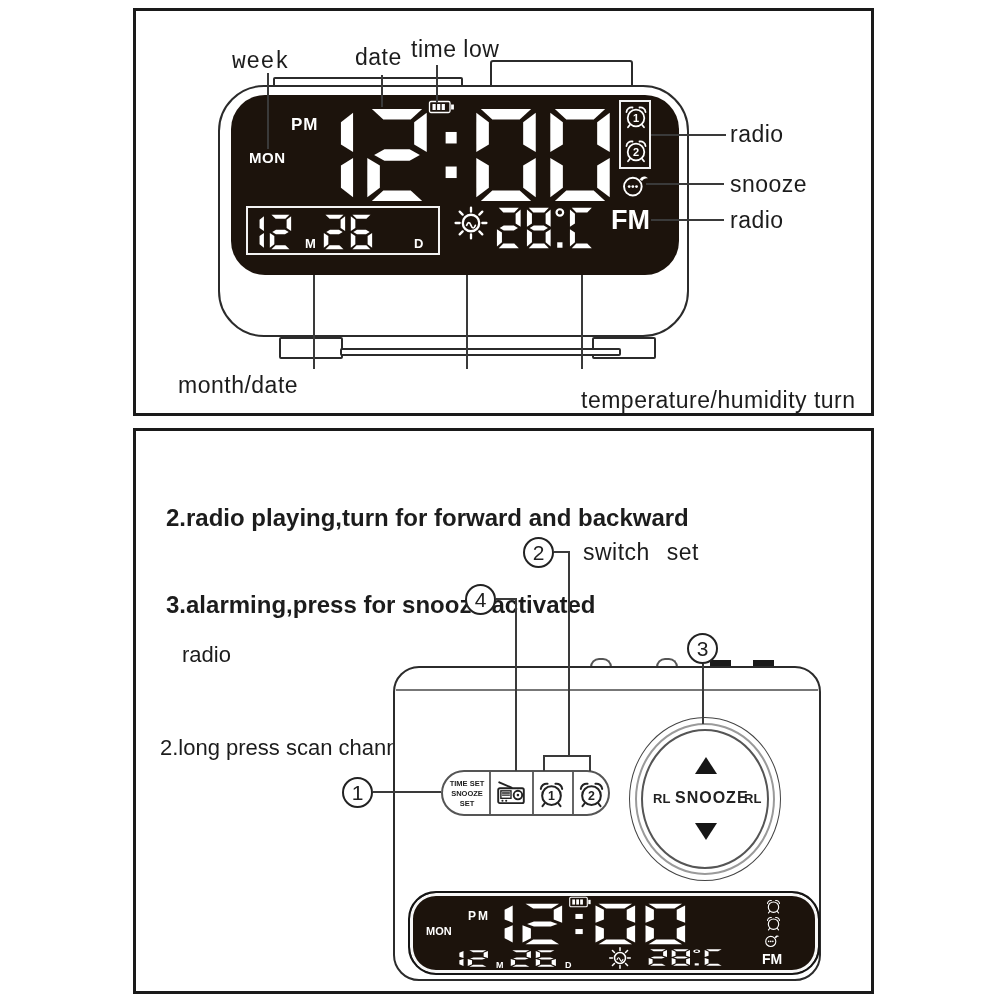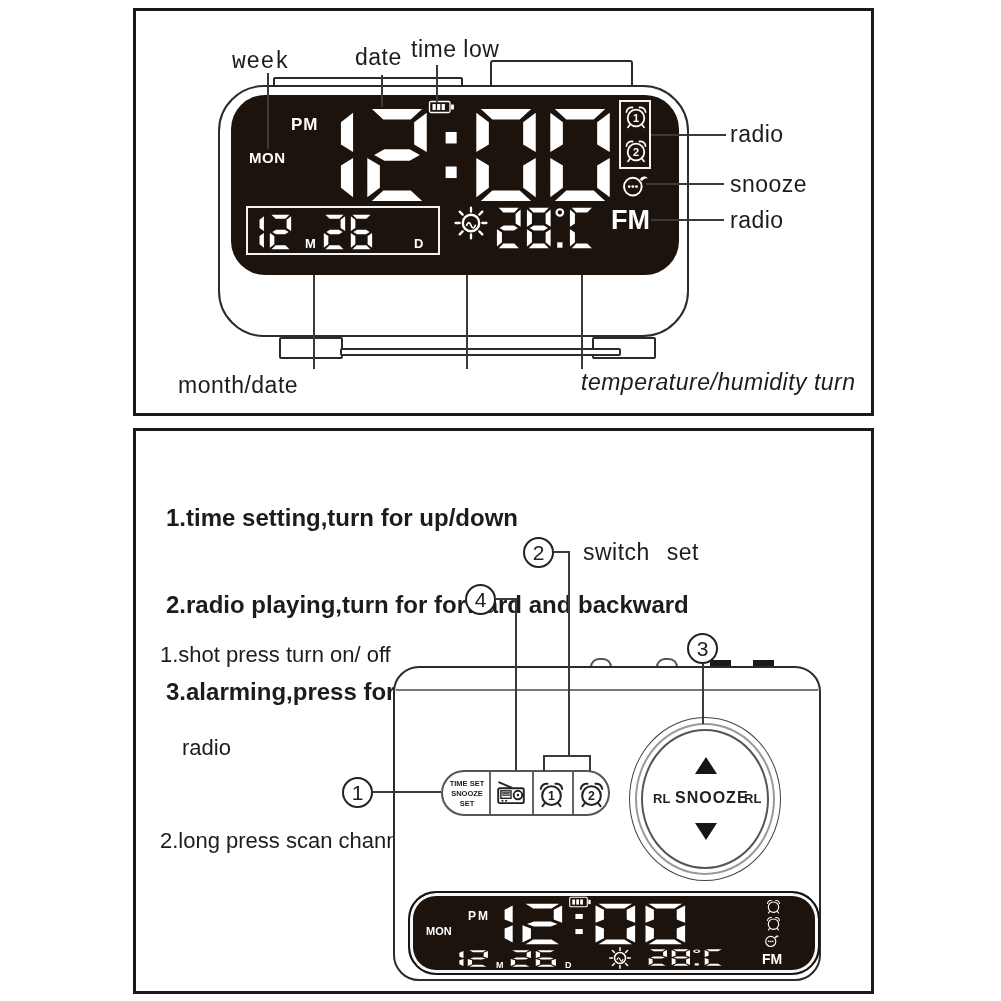--- a/index.html
+++ b/index.html
@@ -199,33 +199,31 @@
     <div class="vline" style="left:330px;top:264px;height:94px;"></div>
     <div class="vline" style="left:445px;top:264px;height:94px;"></div>
 
     <span class="lbl" style="left:96px;top:38px;font-family:Liberation Mono, monospace;">week</span>
     <span class="lbl" style="left:219px;top:33px;">date</span>
     <span class="lbl" style="left:275px;top:25px;">time low</span>
     <span class="lbl" style="left:594px;top:110px;">radio</span>
     <span class="lbl" style="left:594px;top:160px;">snooze</span>
     <span class="lbl" style="left:594px;top:196px;">radio</span>
     <span class="lbl" style="left:42px;top:361px;">month/date</span>
-    <span class="lbl" style="left:445px;top:358px;font-style:italic;">temperature/humidity turn</span>
+    <span class="lbl" style="left:445px;top:376px;">temperature/humidity turn</span>
   </div>
 
   <div class="panel" style="left:133px;top:428px;width:735px;height:560px;">
 
     <div class="txtblock bold" style="left:30px;top:14px;font-size:24px;line-height:29px;">
-      <div>1.time setting,turn for up/down</div>
       <div>2.radio playing,turn for forward and backward</div>
       <div>3.alarming,press for snooze activated</div>
     </div>
 
     <div class="txtblock" style="left:24px;top:146px;line-height:31px;">
-      <div>1.shot press turn on/ off</div>
       <div style="padding-left:22px;">radio</div>
       <div>2.long press scan channel</div>
     </div>
 
     <div class="txtblock" style="left:24px;top:380px;line-height:29px;">
       
       
       
       
     </div>

